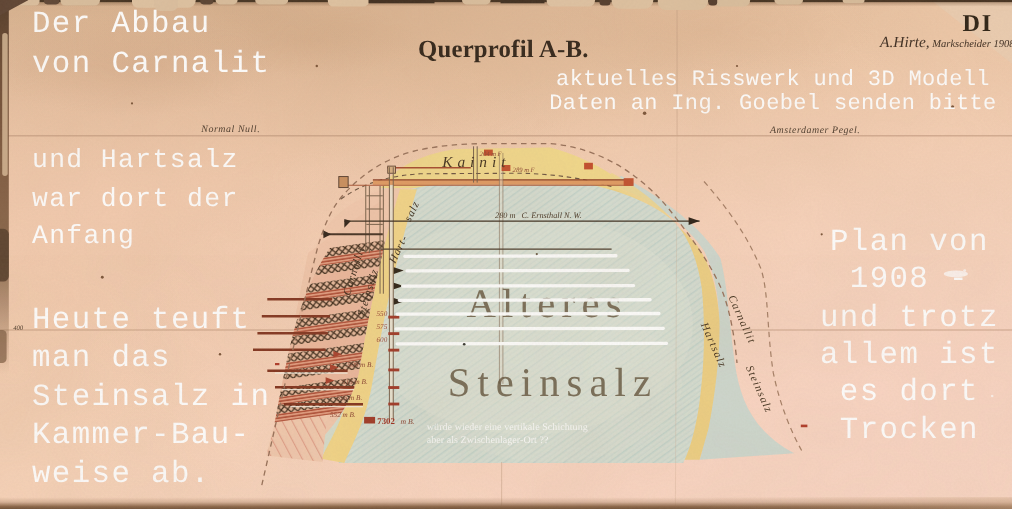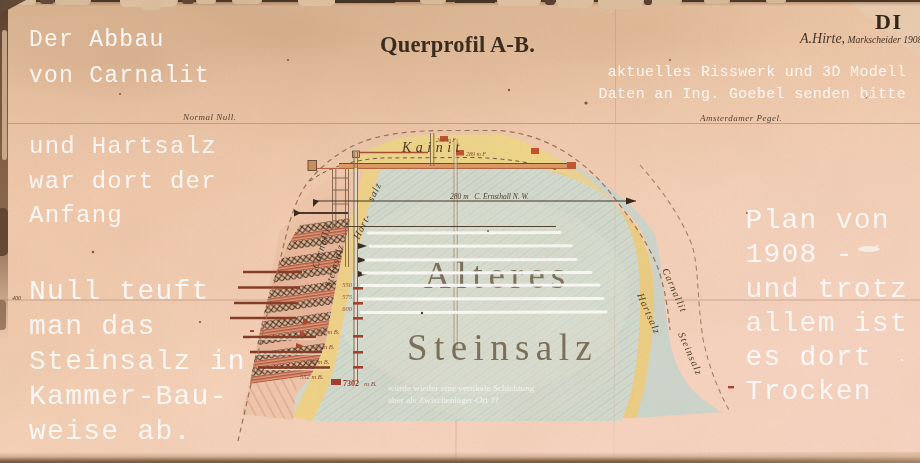--- a/index.html
+++ b/index.html
@@ -299,37 +299,37 @@
 
 <div style="position:absolute;z-index:21;left:0;top:0;width:8px;height:340px;background:linear-gradient(#503826 0%,#6b4a33 18%,#7d593f 42%,#8a684c 68%,rgba(138,104,76,0) 100%);"></div>
 <div style="position:absolute;z-index:22;left:0;top:0;width:26px;height:14px;background:#5a4030;clip-path:polygon(0 0,100% 0,40% 60%,0 100%);"></div>
 <div style="position:absolute;z-index:22;left:2px;top:30px;width:5px;height:130px;background:#d6b996;border-radius:3px;opacity:.85;"></div>
 <div style="position:absolute;z-index:22;left:0px;top:208px;width:8px;height:48px;background:#5d4430;border-radius:0 5px 5px 0;"></div>
 <div style="position:absolute;z-index:22;left:0px;top:300px;width:6px;height:30px;background:#7a5a40;border-radius:0 4px 4px 0;opacity:.7;"></div>
 
 <div style="position:absolute;z-index:21;left:0;top:452px;width:920px;height:11px;background:linear-gradient(rgba(150,110,80,0) 0%,rgba(150,110,80,.3) 40%,#8a6548 78%,#6e5038 100%);"></div>
 <div style="position:absolute;z-index:22;left:640px;top:452px;width:280px;height:11px;background:linear-gradient(90deg,rgba(216,178,148,0),rgba(216,178,148,.45));"></div>
 
-<div class="wt" style="left:29px;top:22px;font-size:23px;letter-spacing:1.26px;line-height:36px;">Der Abbau
+<div class="wt" style="left:29px;top:5px;font-size:28px;letter-spacing:1.26px;line-height:36px;">Der Abbau
 von Carnalit</div>
 
 <div class="wt" style="left:29px;top:130px;font-size:24px;letter-spacing:1.26px;line-height:34.5px;">und Hartsalz
 war dort der
 Anfang</div>
 
-<div class="wt" style="left:29px;top:274px;font-size:28px;letter-spacing:1.26px;line-height:35px;">Null teuft
+<div class="wt" style="left:29px;top:274px;font-size:28px;letter-spacing:1.26px;line-height:35px;">Heute teuft
 man das
 Steinsalz in
 Kammer-Bau-
 weise ab.</div>
 
-<div class="wt" style="right:14px;top:62px;font-size:15px;letter-spacing:0.32px;line-height:22px;text-align:right;">aktuelles Risswerk und 3D Modell
+<div class="wt" style="right:14px;top:62px;font-size:20px;letter-spacing:0.32px;line-height:22px;text-align:center;">aktuelles Risswerk und 3D Modell
 Daten an Ing. Goebel senden bitte</div>
 
-<div class="wt" style="right:12px;top:204px;font-size:28px;letter-spacing:1.26px;line-height:34.3px;text-align:left;">Plan von
+<div class="wt" style="right:12px;top:204px;font-size:28px;letter-spacing:1.26px;line-height:34.3px;text-align:center;">Plan von
 1908 -
 und trotz
 allem ist
 es dort
 Trocken</div>
 
 <div class="wt" style="left:388px;top:383px;font-size:9.1px;letter-spacing:0.05px;line-height:11.7px;opacity:.85;font-family:Liberation Serif, serif;">würde wieder eine vertikale Schichtung
 aber als Zwischenlager-Ort ??</div>
 
 <svg width="920" height="463" style="position:absolute;left:0;top:0;z-index:40;pointer-events:none;" xmlns="http://www.w3.org/2000/svg">

